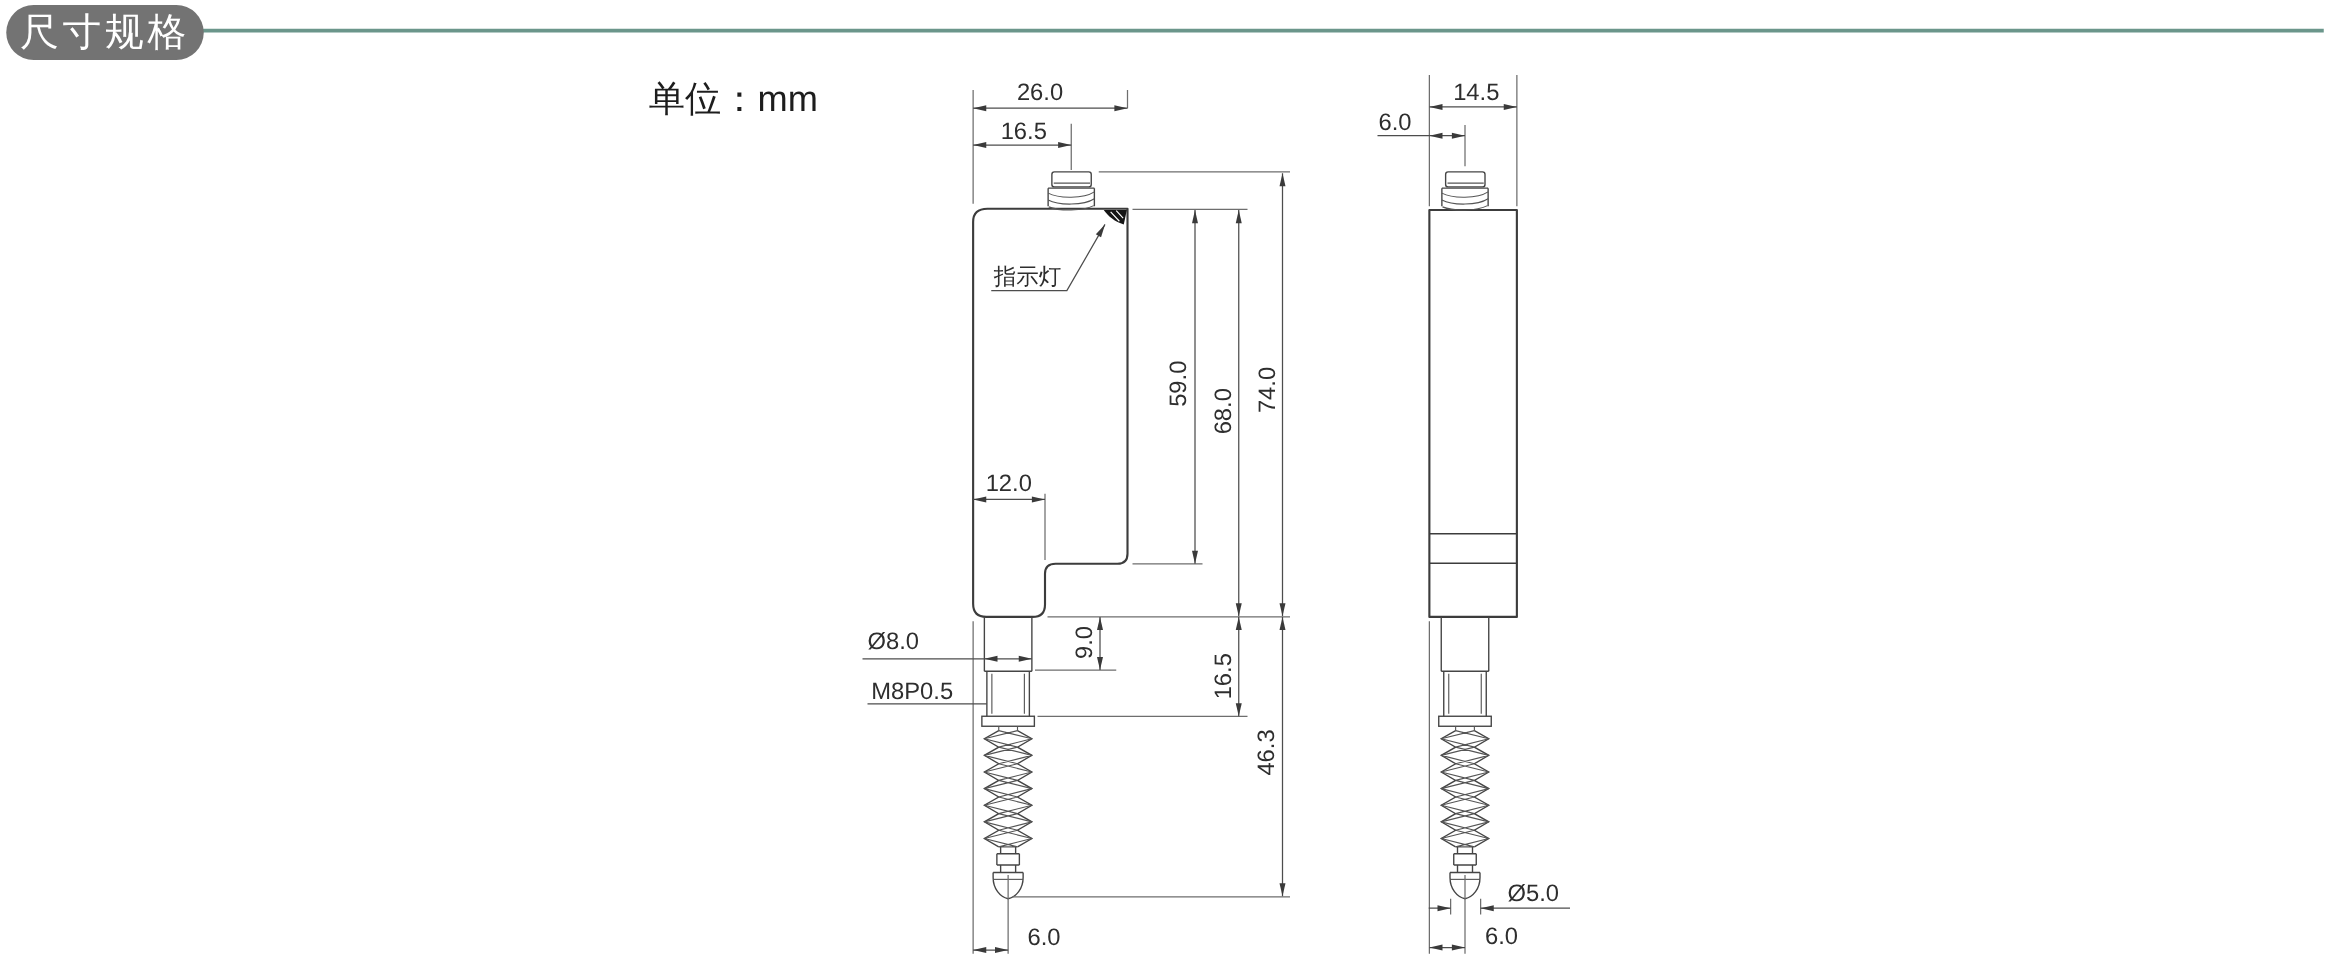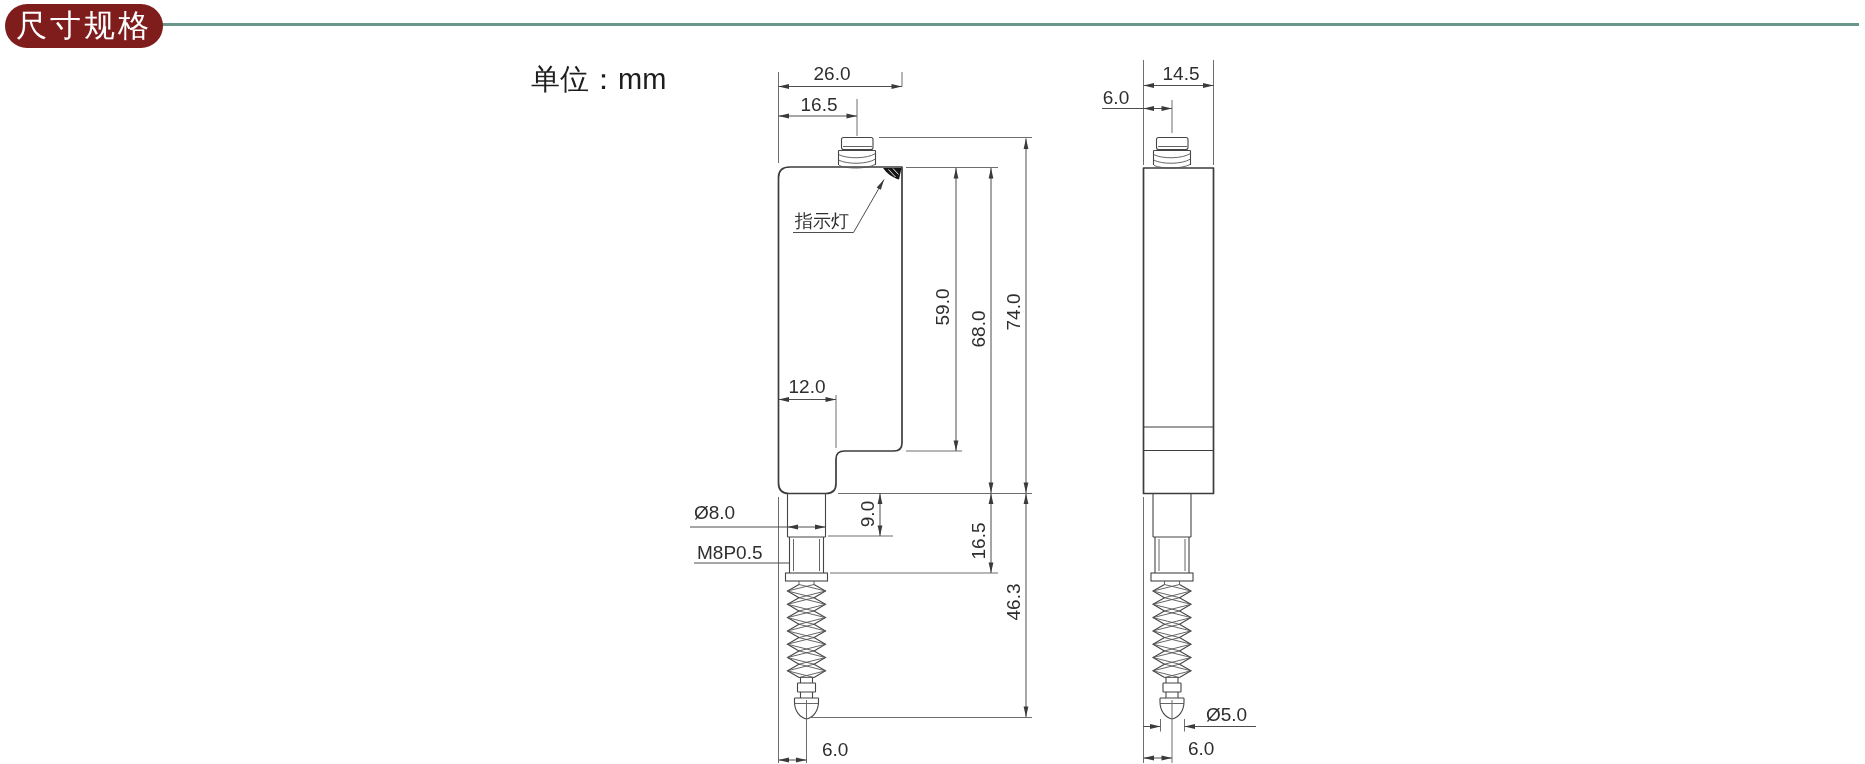--- a/index.html
+++ b/index.html
@@ -1,22 +1,22 @@
 <!DOCTYPE html>
 <html><head>
 <meta charset="utf-8">
 <style>
   html,body{margin:0;padding:0;background:#ffffff;}
   .stage{position:relative;width:1865px;height:764px;background:#ffffff;overflow:hidden;
          font-family:"Liberation Sans",sans-serif;}
   .divider{position:absolute;left:150px;right:6px;top:23px;height:3px;background:#6b968b;}
-  .badge{position:absolute;left:5px;top:4px;width:158px;height:44px;background:#7f1d1d;
+  .badge{position:absolute;left:5px;top:4px;width:158px;height:44px;background:#737373;
          border-radius:23px;color:#ffffff;font-size:31px;font-weight:500;letter-spacing:3px;
          display:flex;align-items:center;justify-content:center;text-align:center;}
-  .unit{position:absolute;left:531px;top:60px;font-size:29px;color:#1d1d1d;}
+  .unit{position:absolute;left:519px;top:60px;font-size:29px;color:#1d1d1d;}
   svg{position:absolute;left:0;top:0;}
   svg text{font-family:"Liberation Sans",sans-serif;font-size:19px;fill:#2e2e2e;}
   text.callout{font-size:18px;}
   .outline{stroke:#3c3c3c;stroke-width:1.7;fill:none;stroke-linejoin:round;stroke-linecap:round;}
   .seam{stroke:#3c3c3c;stroke-width:1.2;fill:none;}
   .detail{stroke:#454545;stroke-width:1.1;fill:none;}
   .fine{stroke:#555555;stroke-width:0.9;fill:none;}
   .ext{stroke:#6e6e6e;stroke-width:1;fill:none;}
   .dim{stroke:#4d4d4d;stroke-width:1;fill:none;}
   .ah{fill:#3a3a3a;stroke:none;}

